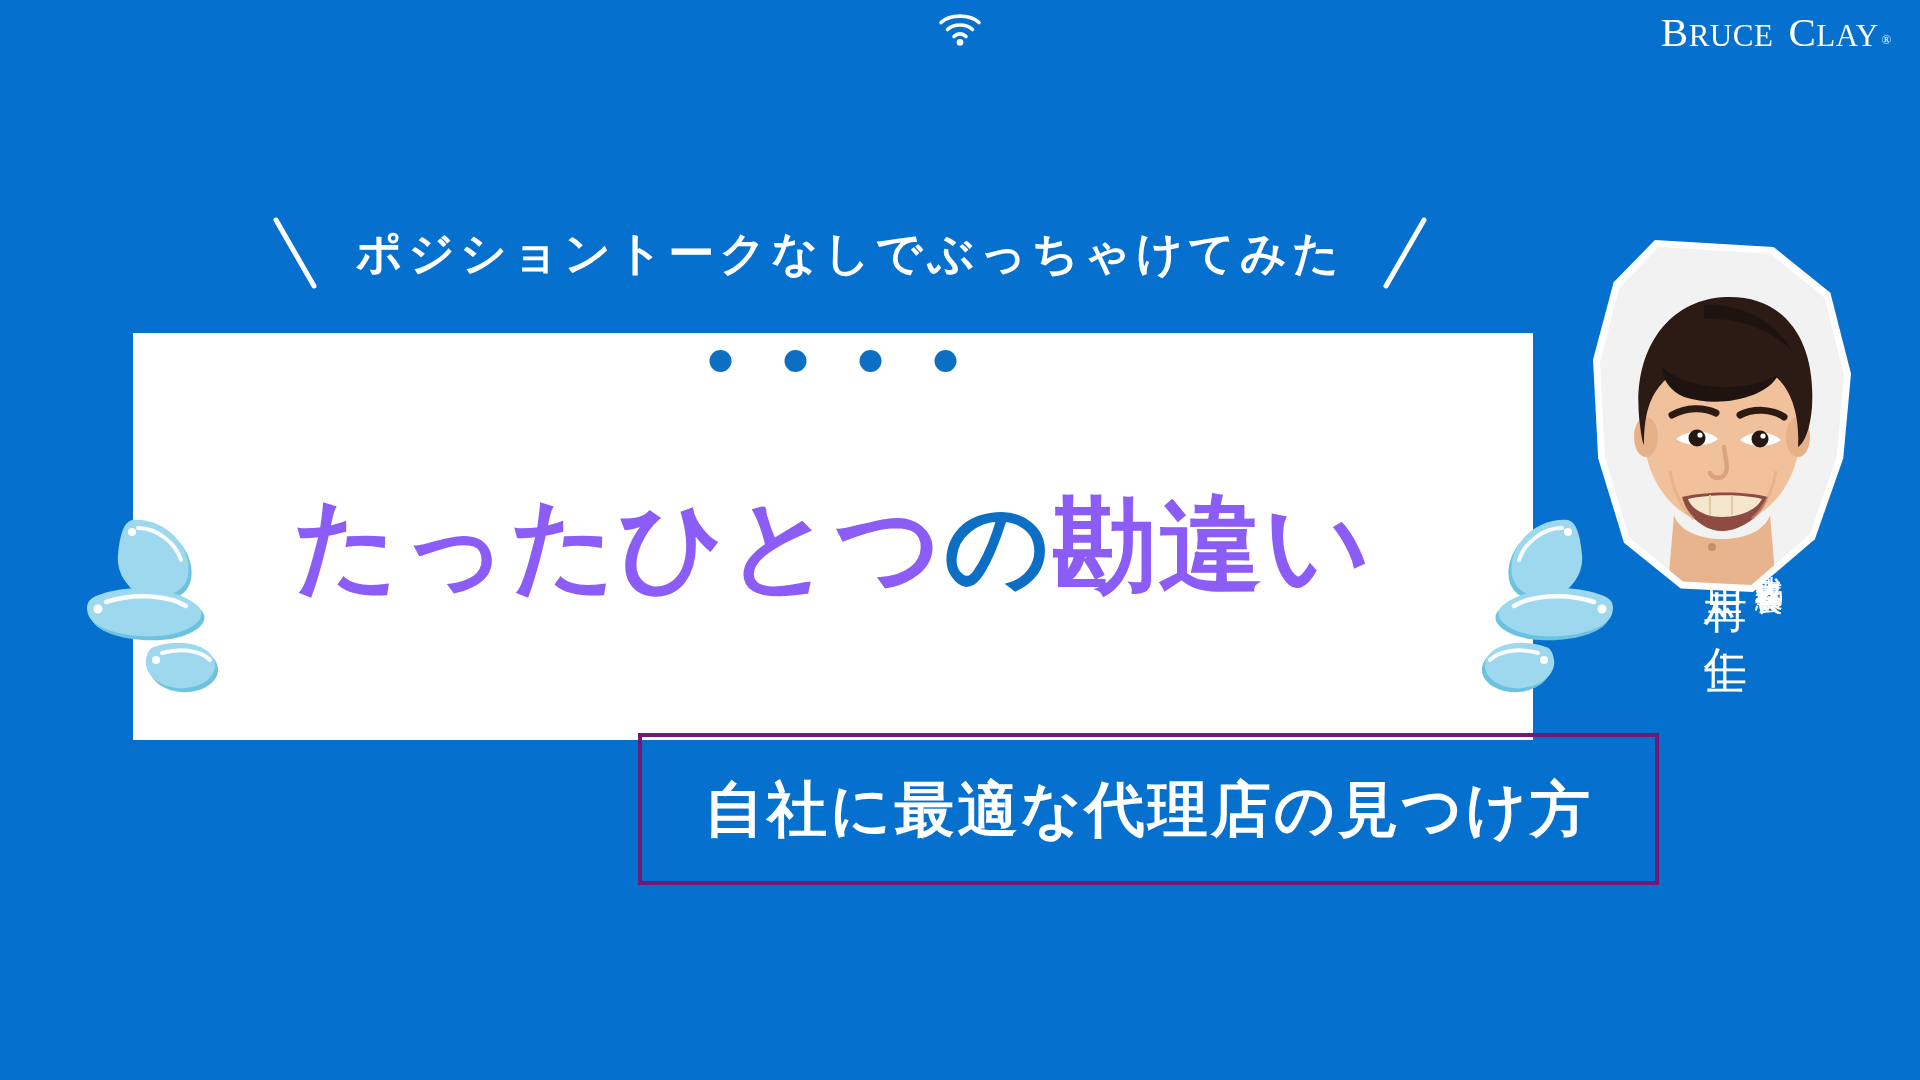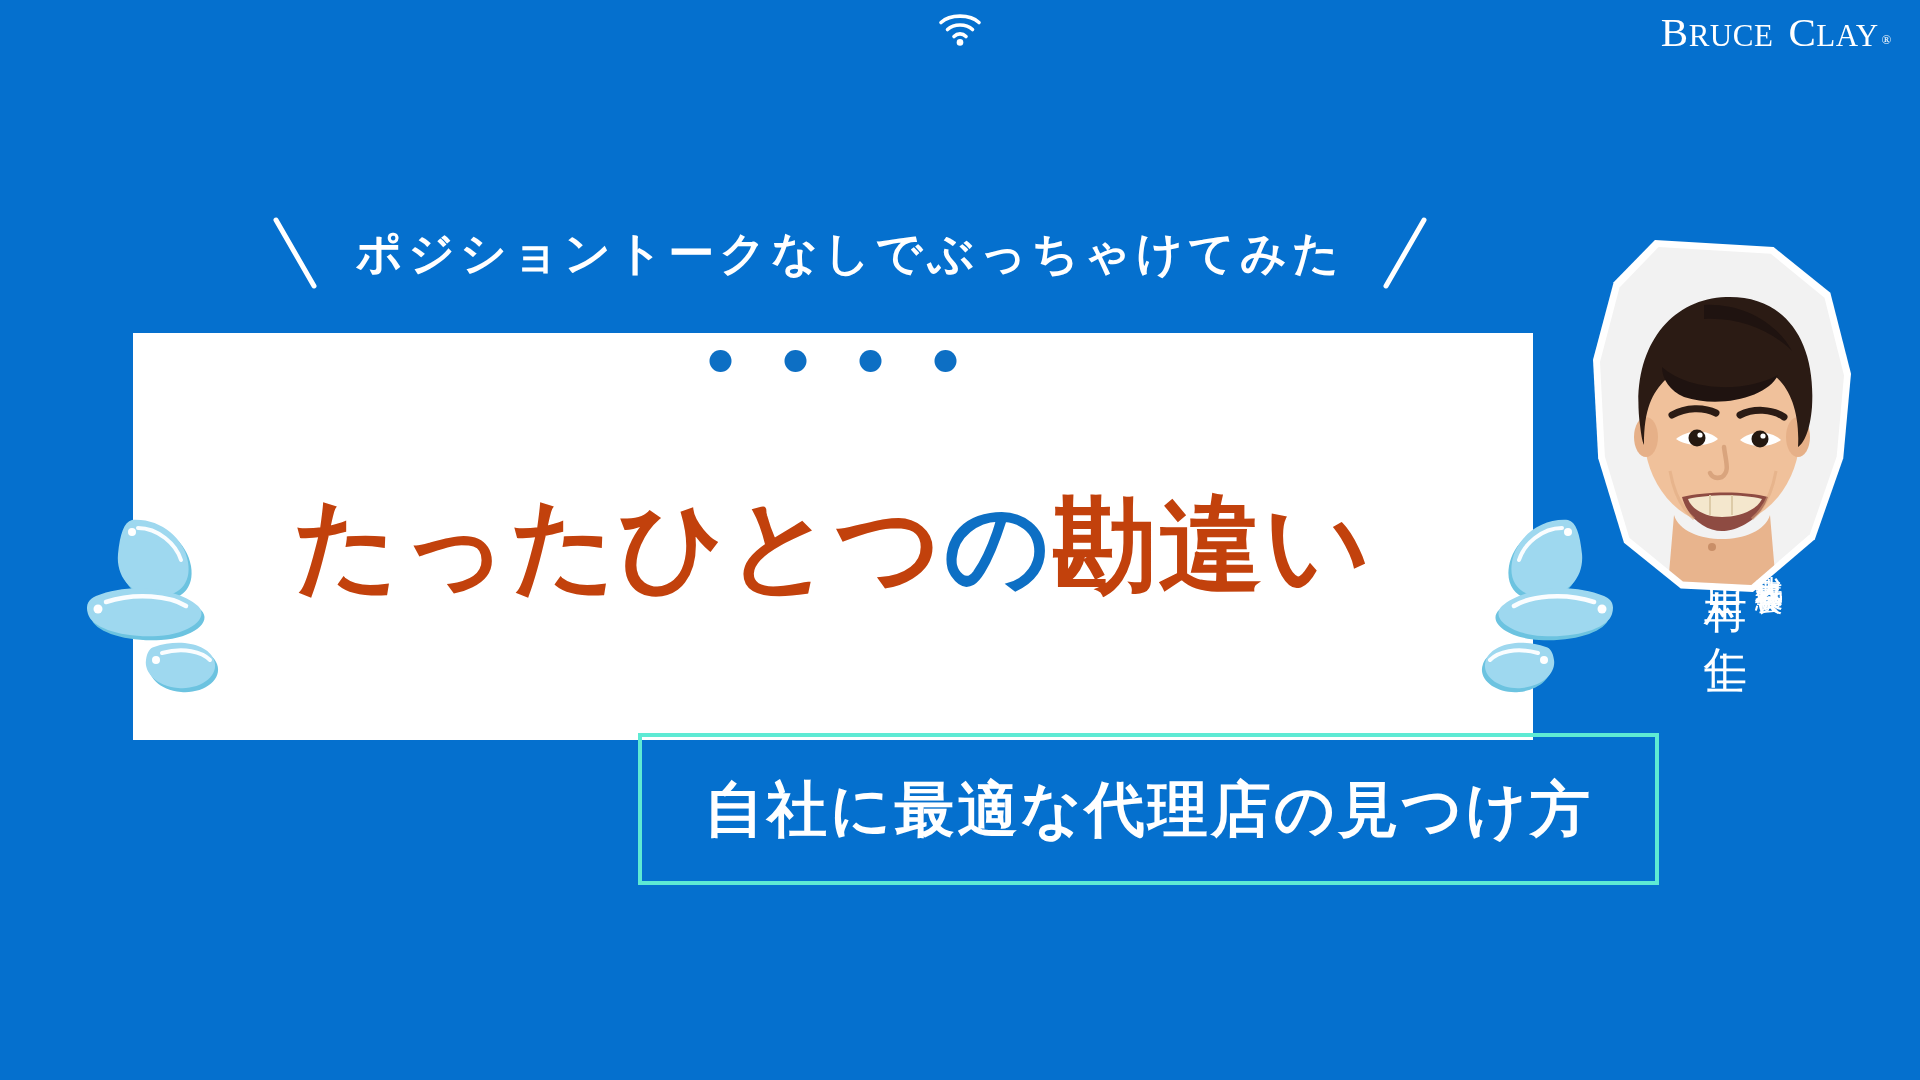--- a/index.html
+++ b/index.html
@@ -150,41 +150,41 @@
     right: 0;
     top: 160px;
     text-align: center;
     font-family: "DejaVu Serif", "Liberation Serif", serif;
     font-weight: 700;
     font-size: 104px;
     letter-spacing: 2px;
     line-height: 1;
     white-space: nowrap;
   }
-  .hl-red  { color: #c2410c; }
+  .hl-red  { color: #8b5cf6; }
   .hl-blue { color: #0d6fc4; }
 
   
   .droplets {
     position: absolute;
     width: 150px;
     height: 190px;
     top: 510px;
   }
   .droplets.left  { left: 80px; }
   .droplets.right { left: 1470px; transform: scaleX(-1); }
 
   
   .subtitle-box {
     position: absolute;
     left: 638px;
     top: 733px;
     width: 1021px;
     height: 152px;
-    border: 4px solid #5eead4;
+    border: 4px solid #701a75;
     box-sizing: border-box;
     display: flex;
     align-items: center;
     justify-content: center;
   }
   .subtitle-text {
     color: #ffffff;
     font-family: "DejaVu Serif", "Liberation Serif", serif;
     font-weight: 700;
     font-size: 60px;

